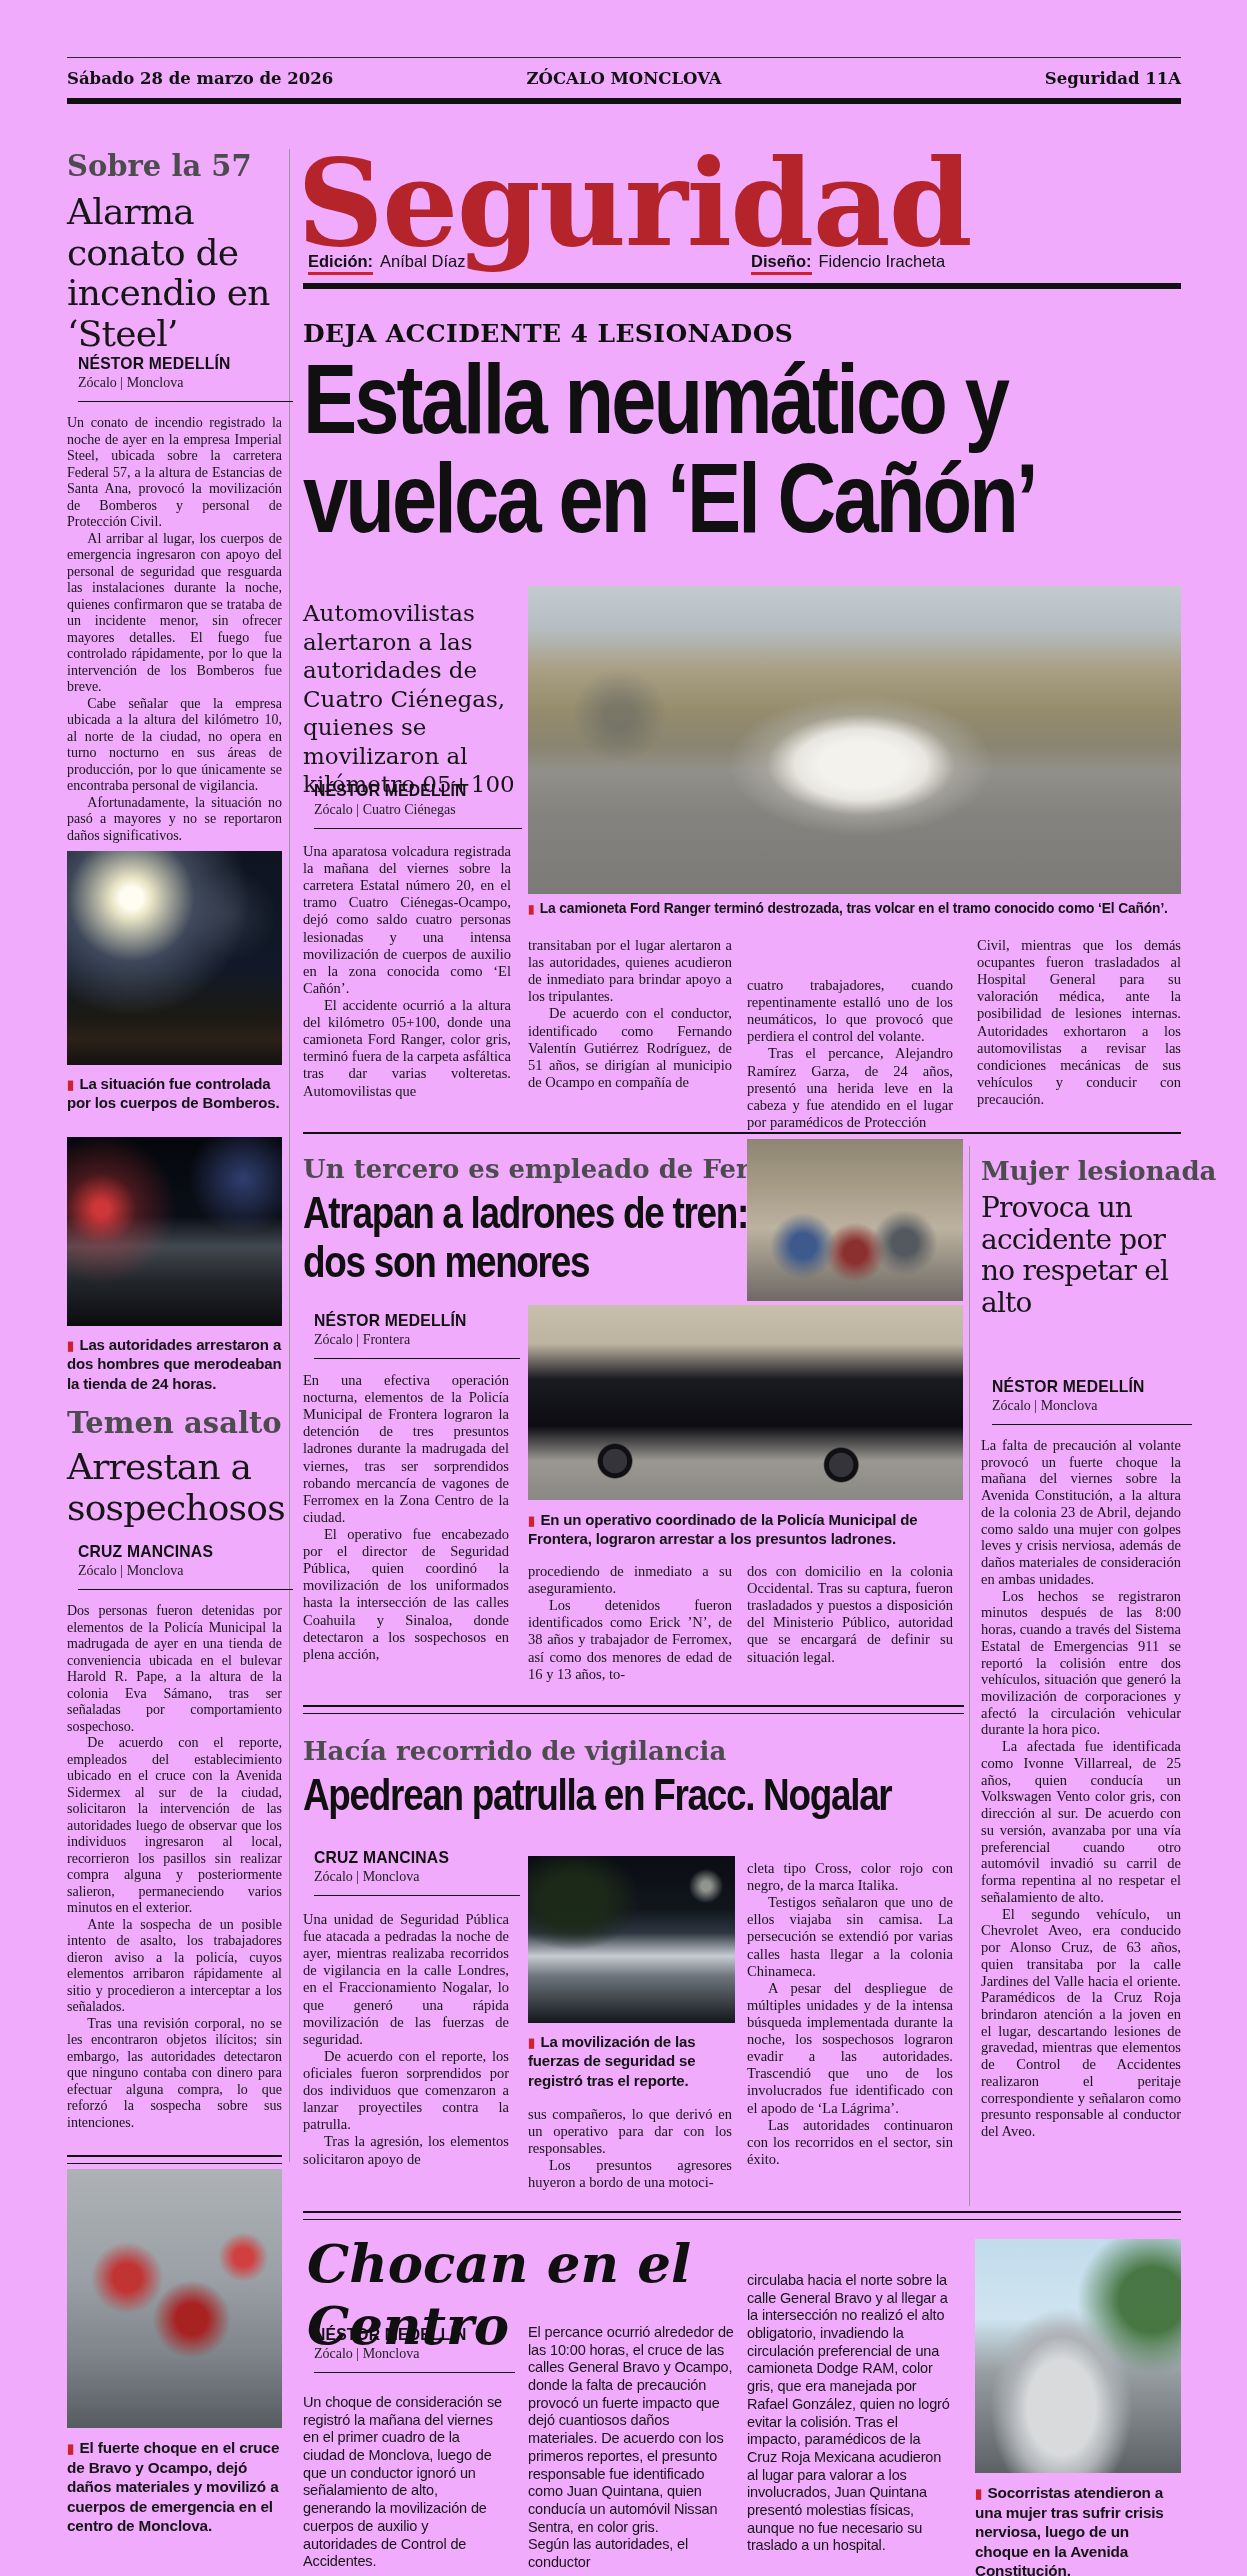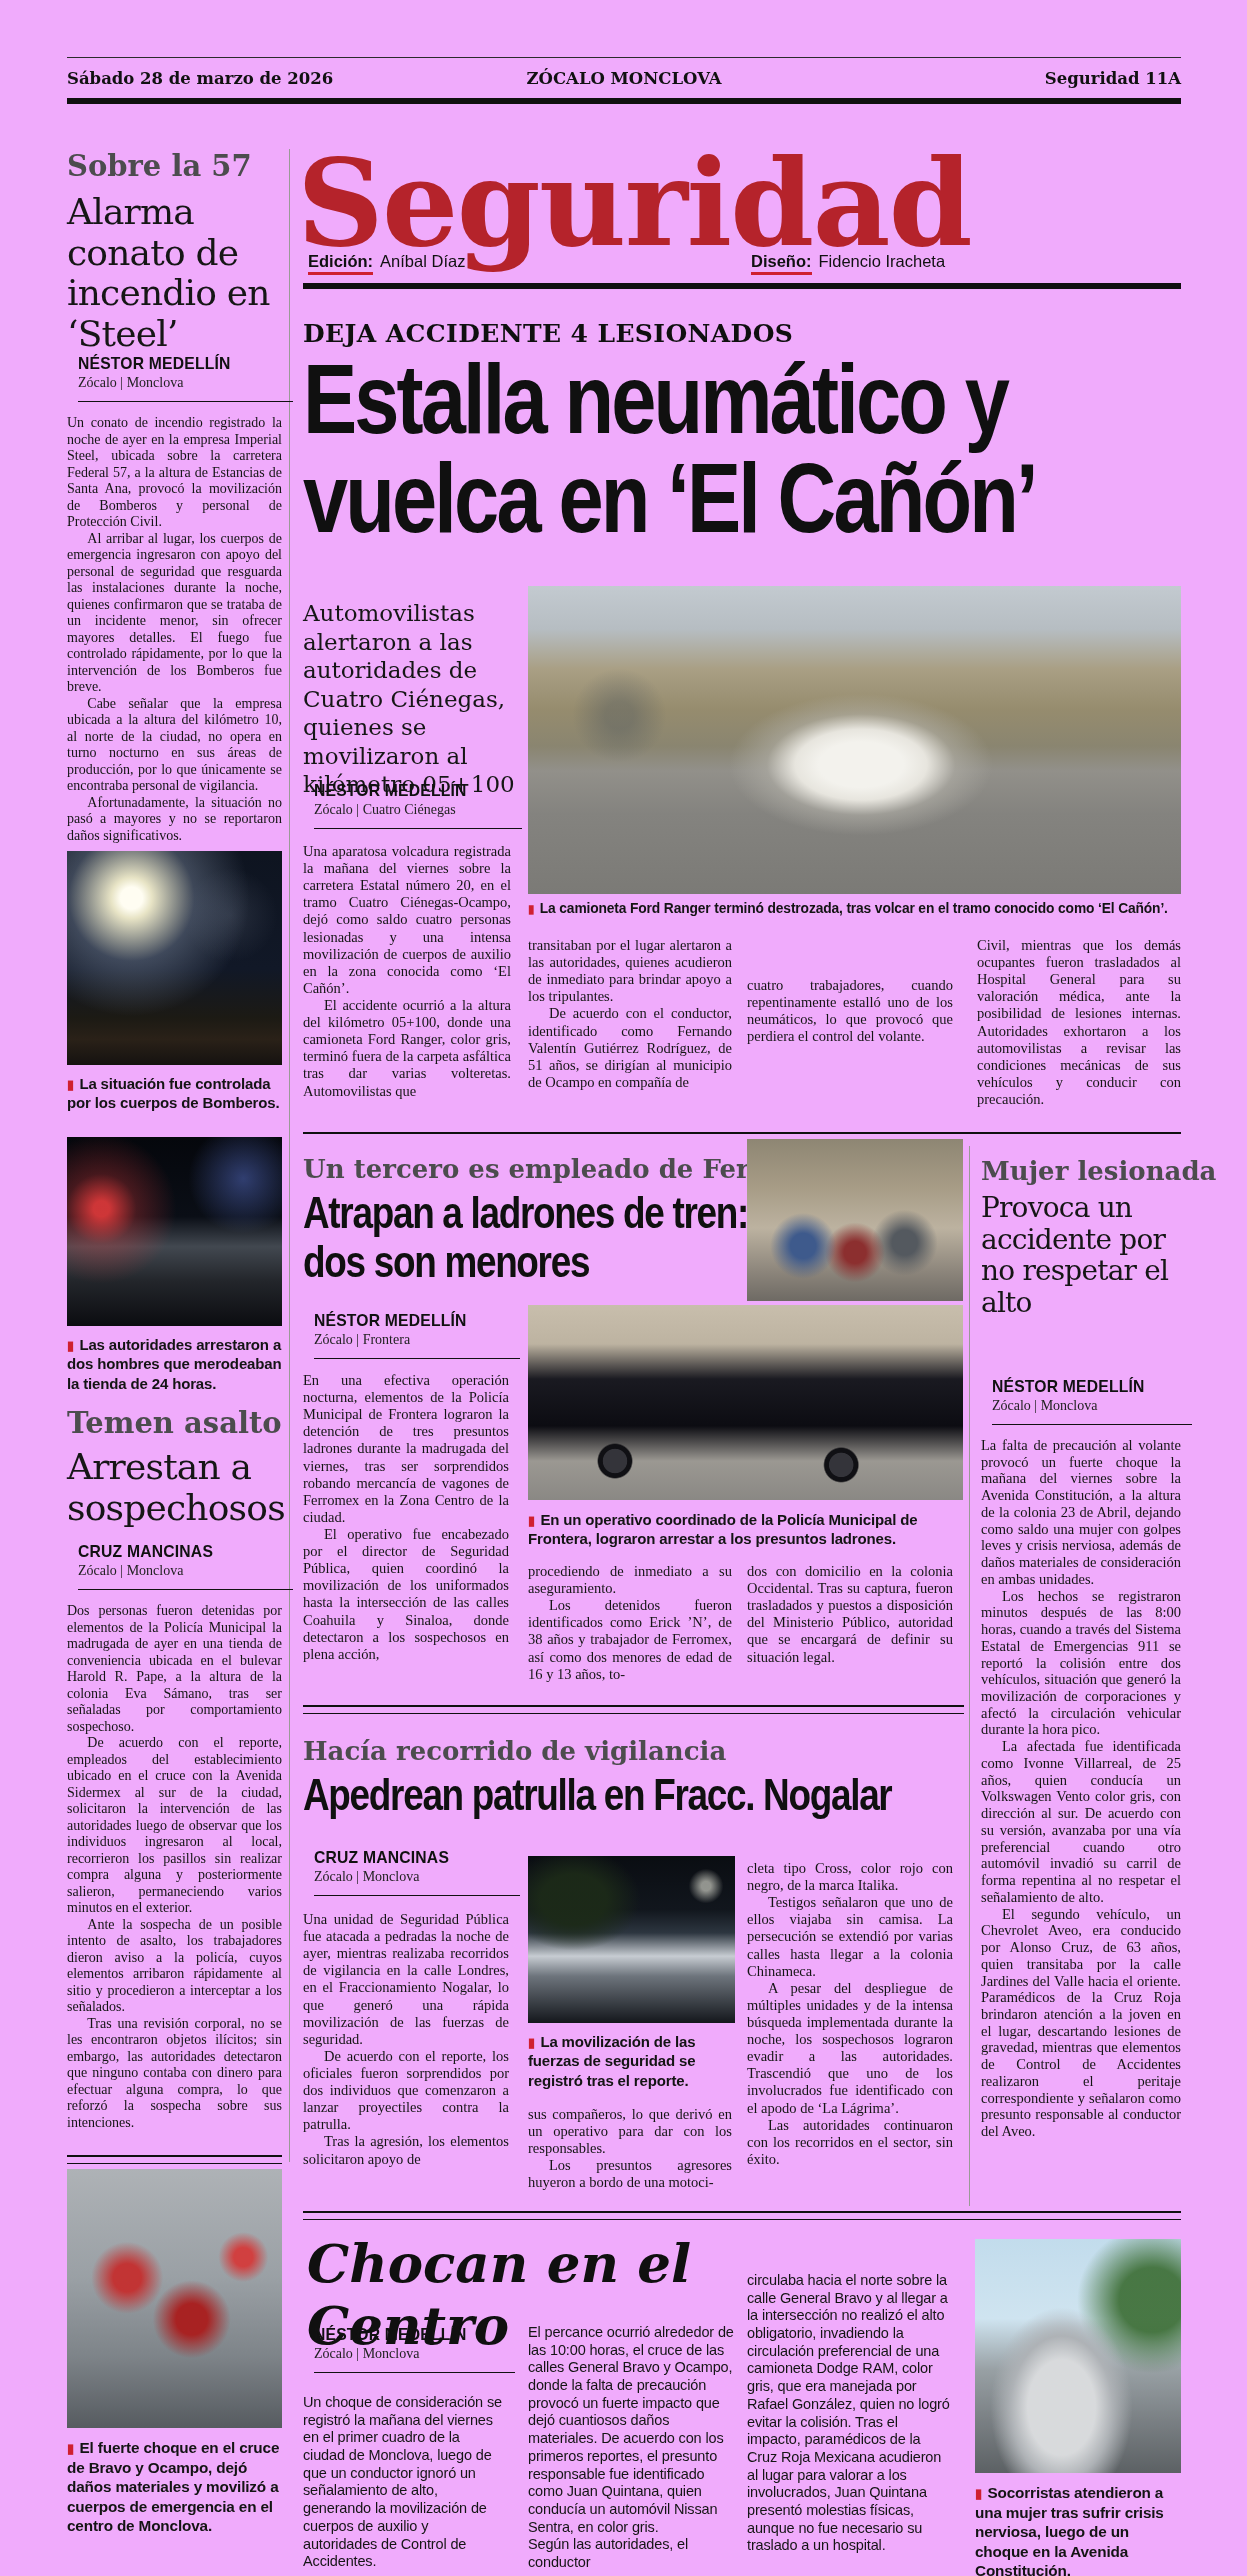--- a/index.html
+++ b/index.html
@@ -149,20 +149,21 @@
   <div class="photo ph-main" style="left:528px;top:586px;width:653px;height:308px;"></div>
   <div class="abs caption" style="left:528px;top:900px;width:653px;font-size:13.8px;">
     <span class="blt">▮</span><span>La camioneta Ford Ranger terminó destrozada, tras volcar en el tramo conocido como ‘El Cañón’.</span>
   </div>
   <div class="abs body" style="left:528px;top:937px;width:204px;height:192px;overflow:hidden;">
     <p>transitaban por el lugar alertaron a las autoridades, quienes acudieron de inmediato para brindar apoyo a los tripulantes.</p>
     <p class="ind">De acuerdo con el conductor, identificado como Fernando Valentín Gutiérrez Rodríguez, de 51 años, se dirigían al municipio de Ocampo en compañía de</p>
   </div>
   <div class="abs body" style="left:747px;top:937px;width:206px;height:192px;overflow:hidden;margin-top:40px;">
     <p>cuatro trabajadores, cuando repentinamente estalló uno de los neumáticos, lo que provocó que perdiera el control del volante.</p>
+    <p class="ind">Tras el percance, Alejandro Ramírez Garza, de 24 años, presentó una herida leve en la cabeza y fue atendido en el lugar por paramédicos de Protección</p>
   </div>
   <div class="abs body" style="left:977px;top:937px;width:204px;height:192px;overflow:hidden;">
     <p>Civil, mientras que los demás ocupantes fueron trasladados al Hospital General para su valoración médica, ante la posibilidad de lesiones internas. Autoridades exhortaron a los automovilistas a revisar las condiciones mecánicas de sus vehículos y conducir con precaución.</p>
   </div>
   <div class="abs srule" style="left:303px;top:1132px;width:878px;"></div>
 
   <div class="abs kick" style="left:303px;top:1154px;font-size:26px;">Un tercero es empleado de Ferromex</div>
   <div class="abs hl-sans wrap" style="left:303px;top:1189px;width:550px;font-size:45px;line-height:1.08;">Atrapan a ladrones de tren: dos son menores</div>
   <div class="photo ph-suspects" style="left:747px;top:1139px;width:216px;height:162px;"></div>
   <div class="photo ph-car" style="left:528px;top:1305px;width:435px;height:195px;"></div>

